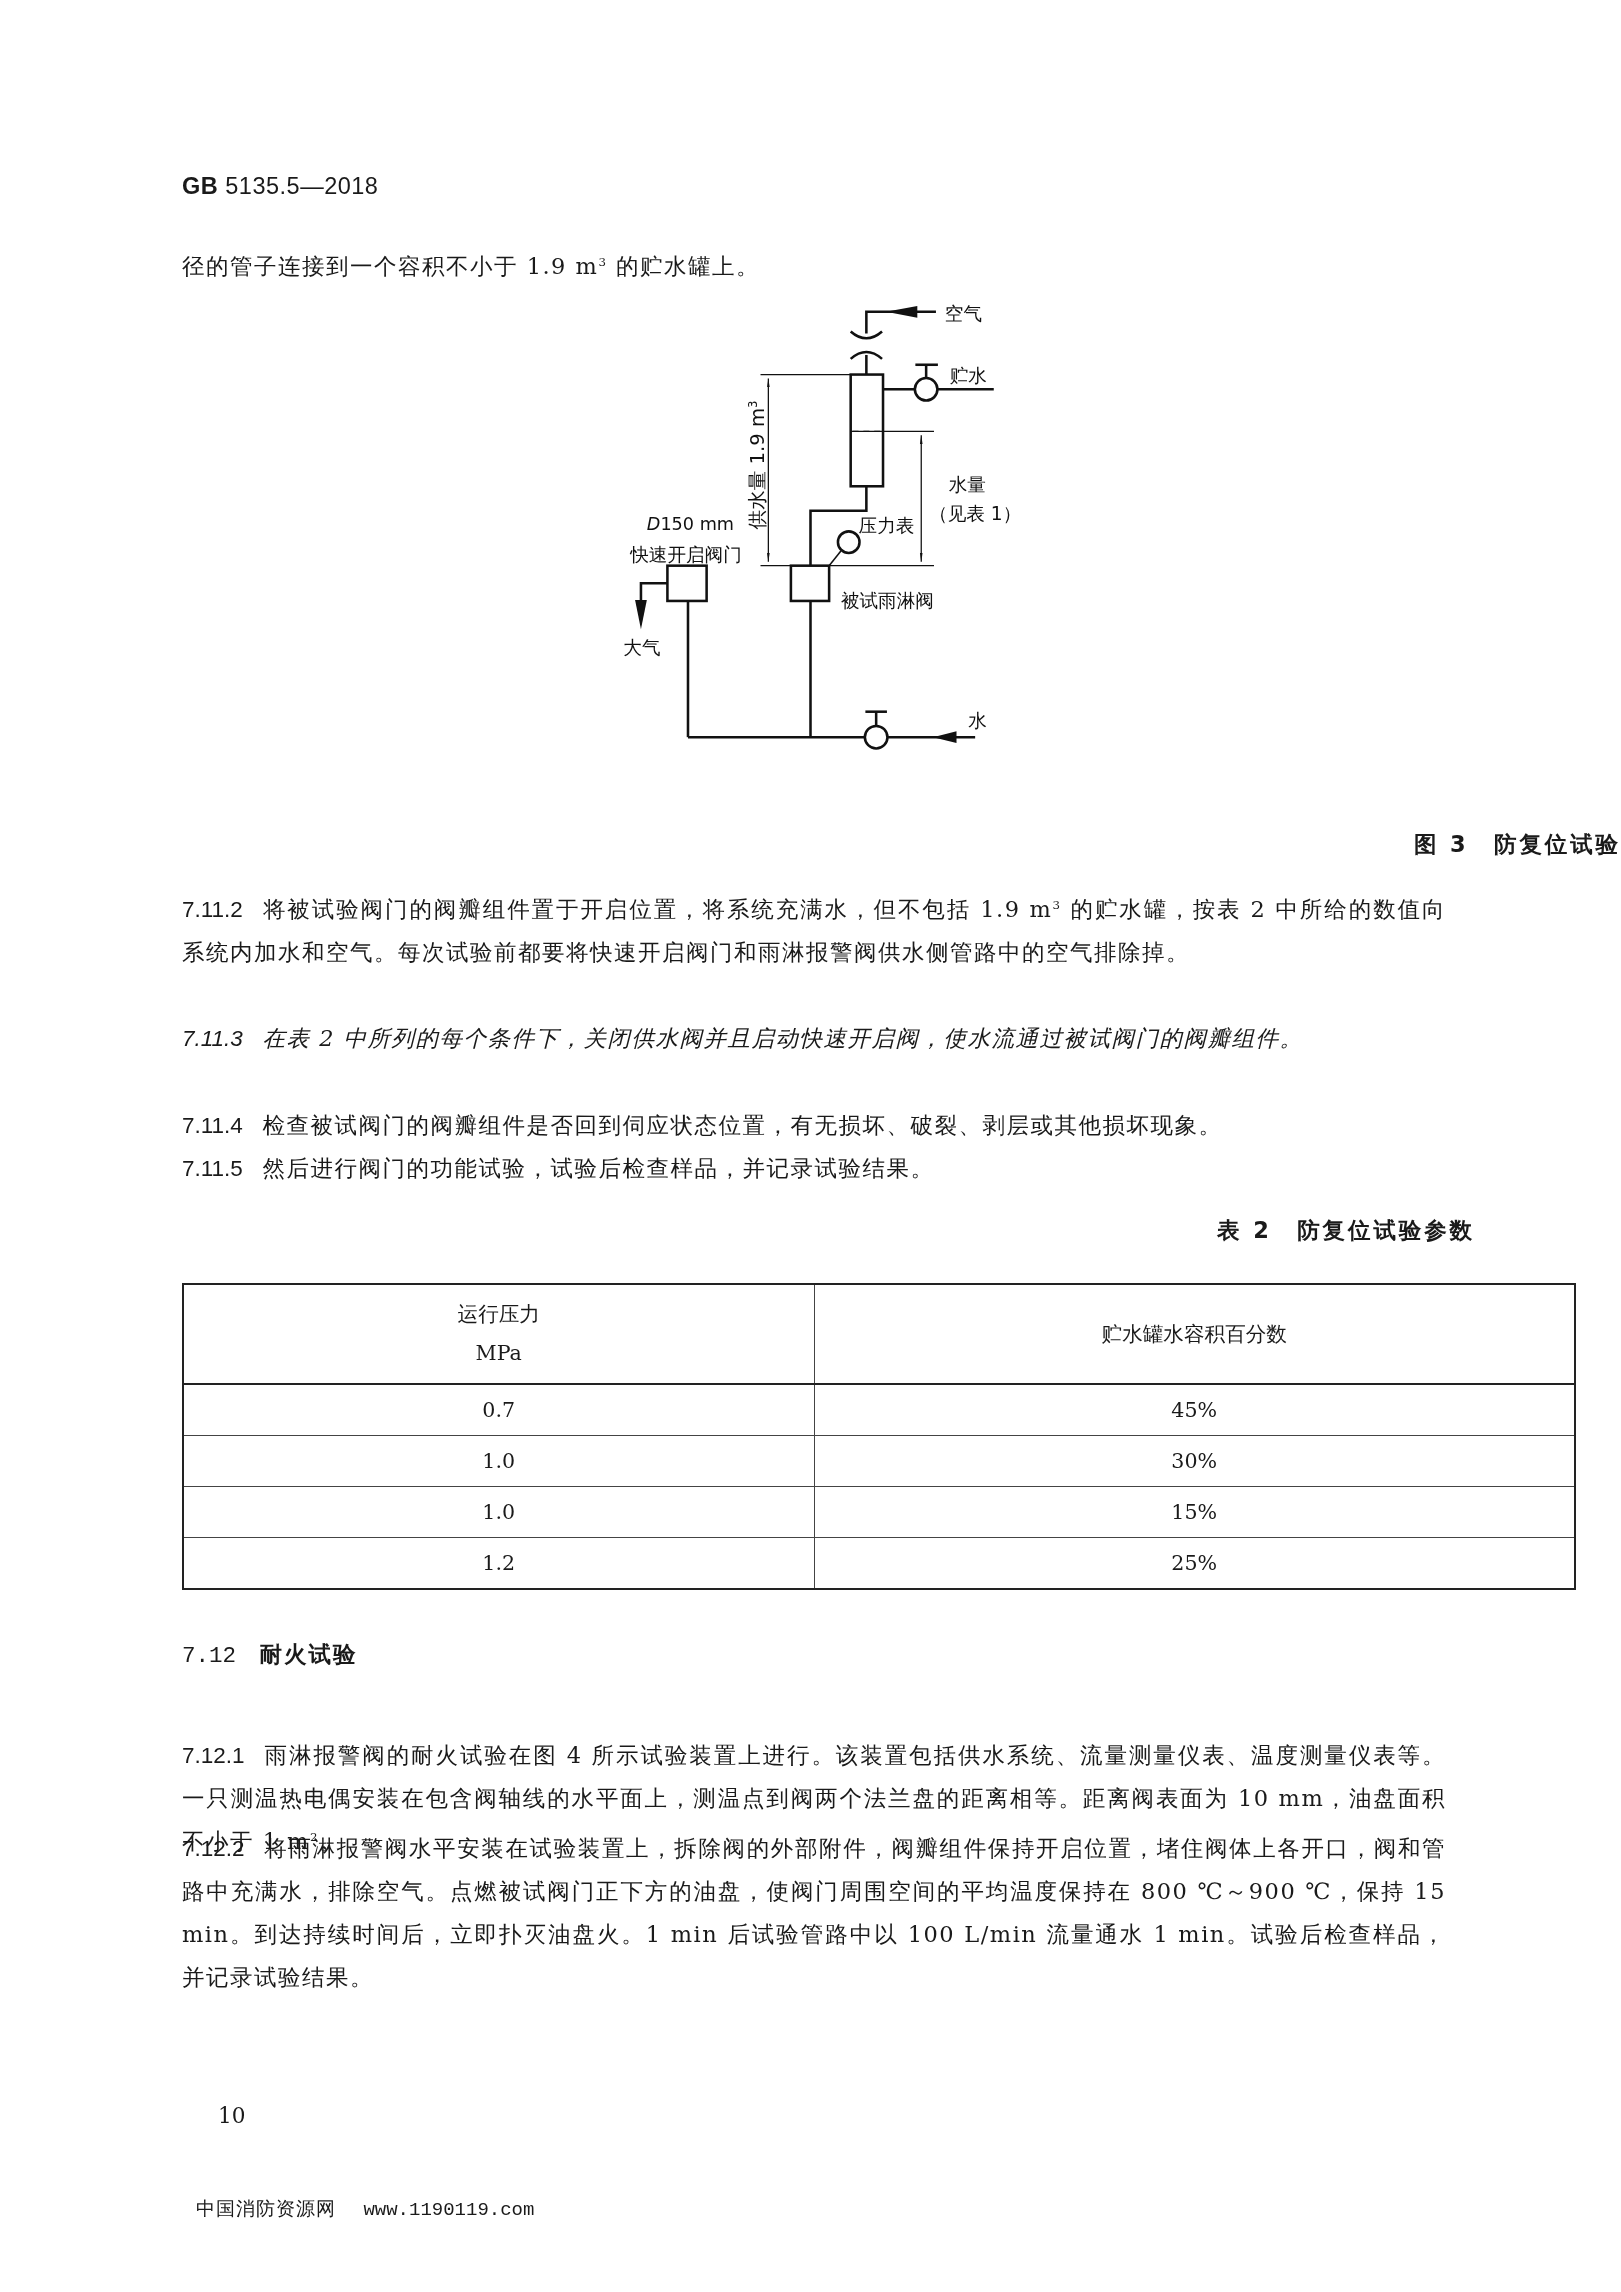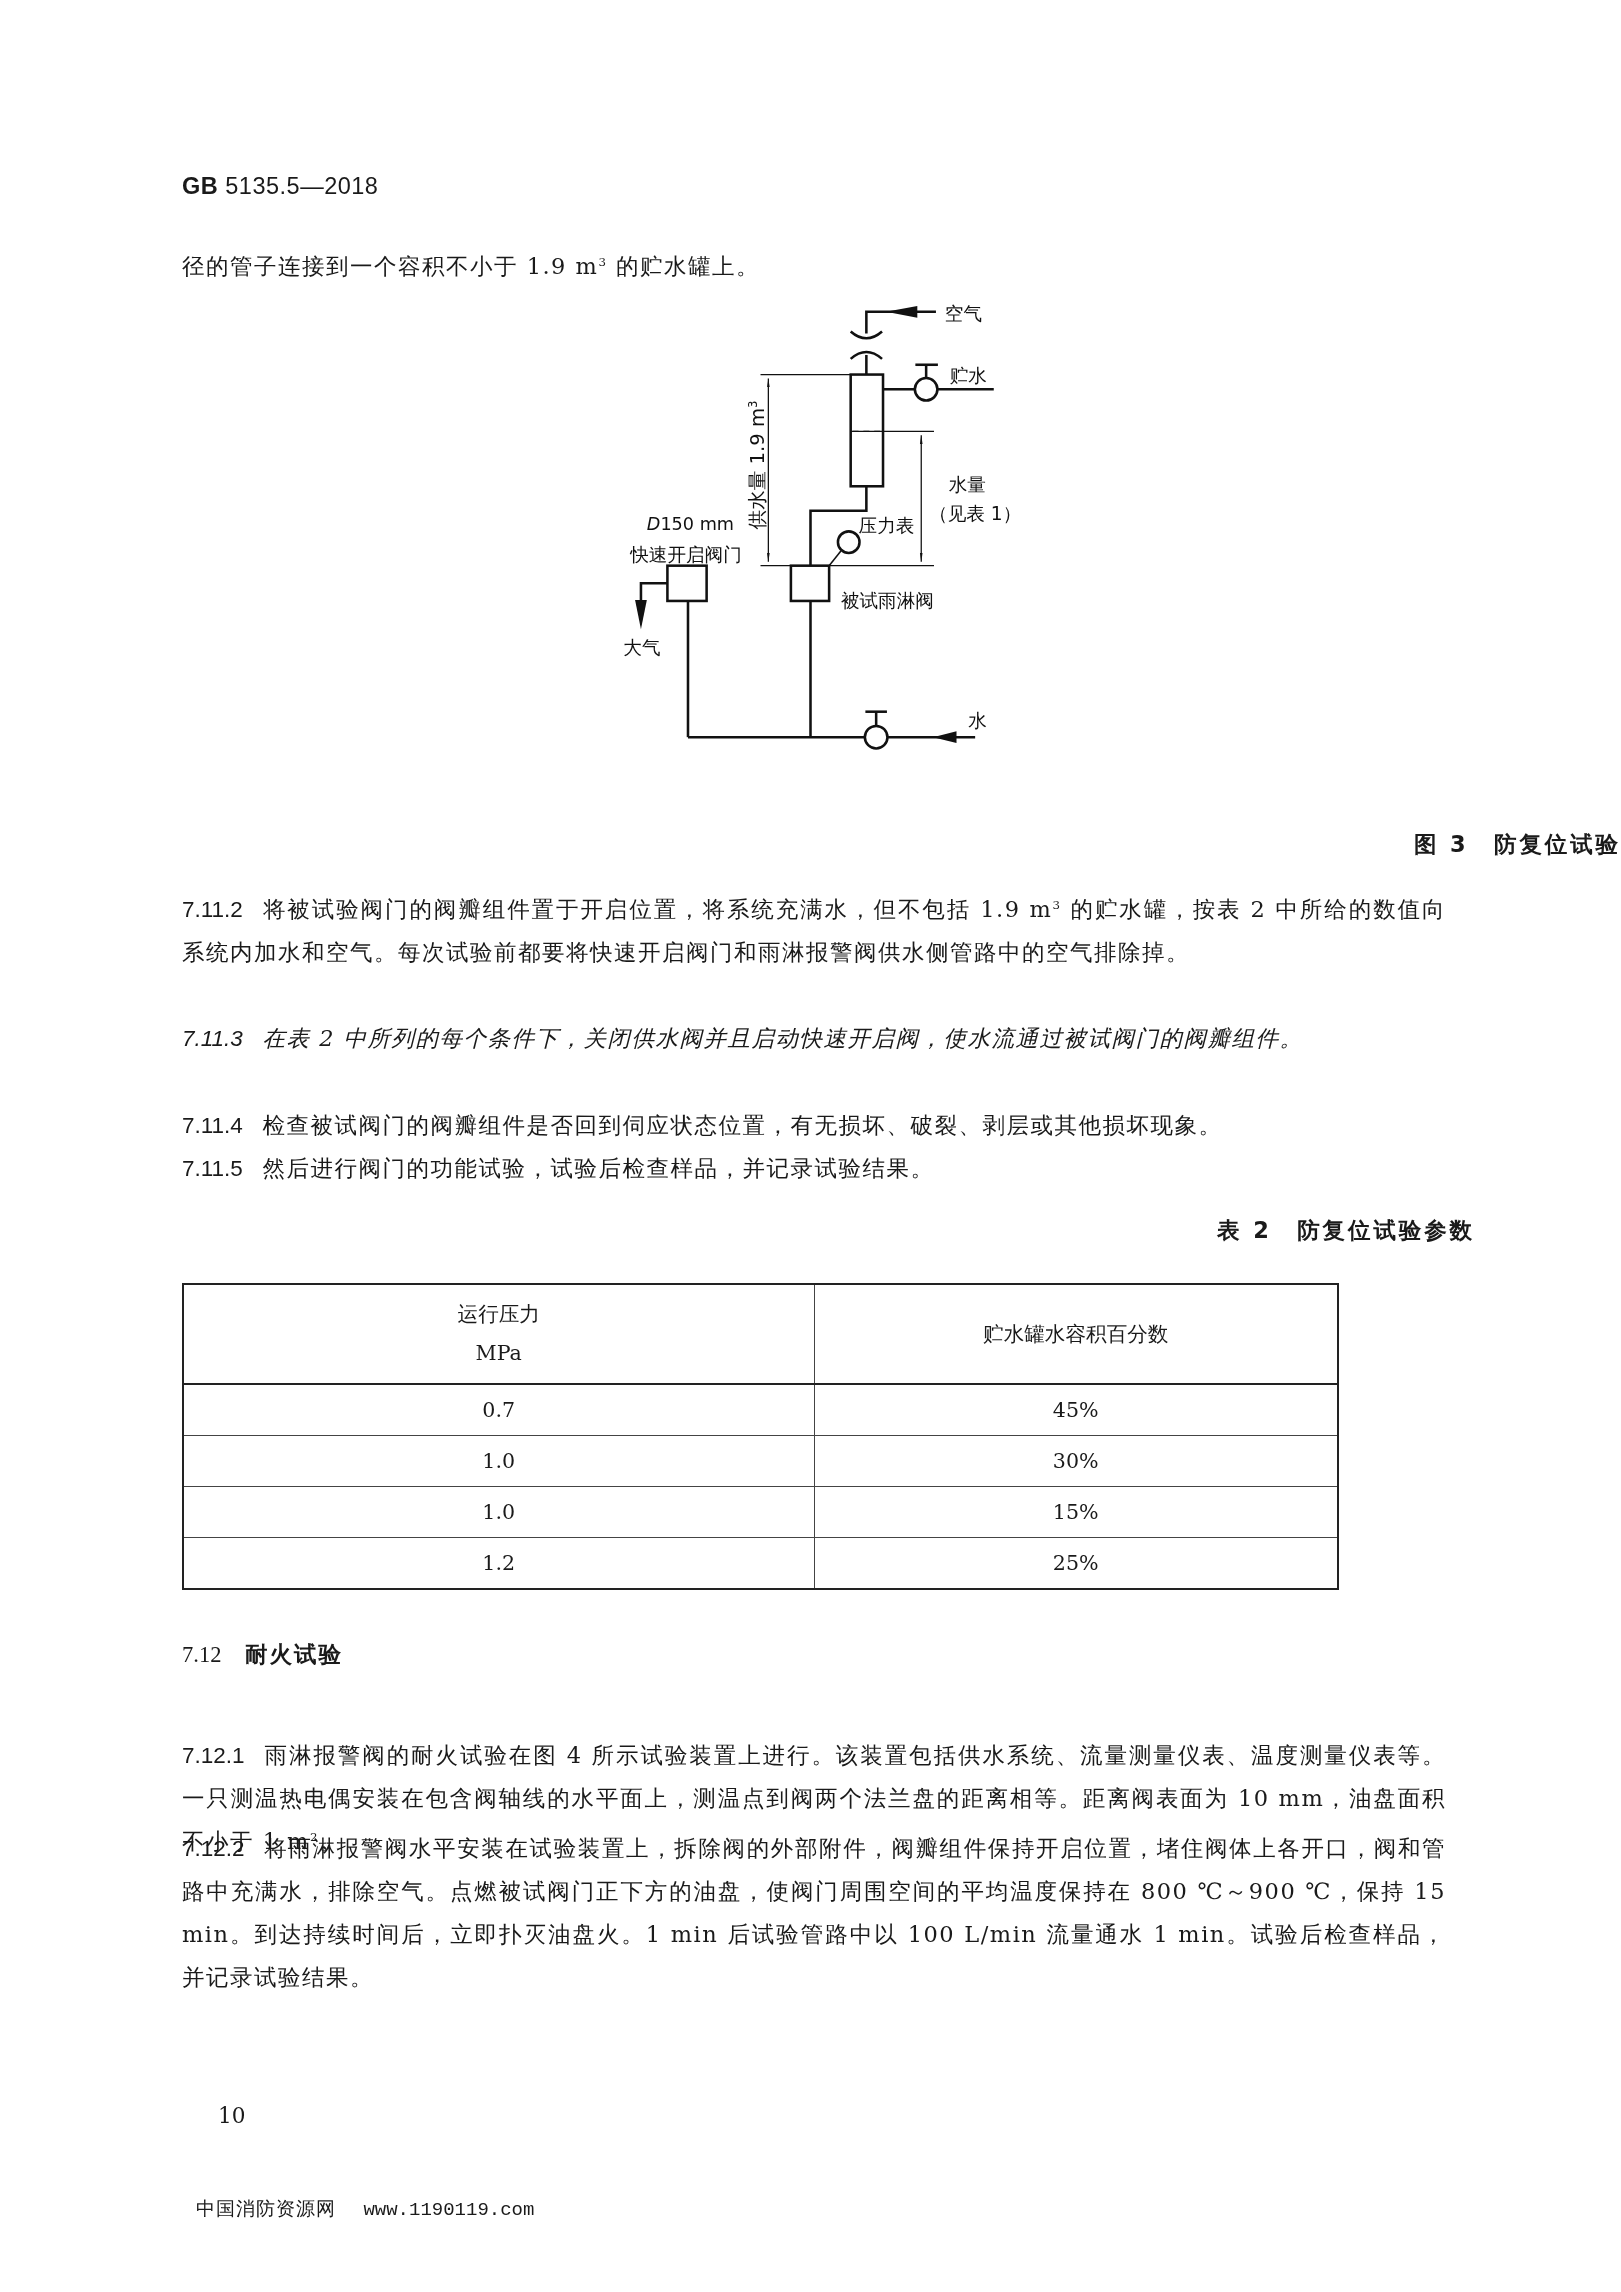--- a/index.html
+++ b/index.html
@@ -10,23 +10,23 @@
   .std-code .num { font-weight: normal; }
   .para { font-size: 22.5px; line-height: 43px; letter-spacing: 1.5px; }
   .p-intro { left: 182px; top: 245px; }
   .clause { left: 182px; width: 1264px; text-align: justify; }
   .clause .no { font-family: "Liberation Sans", "DejaVu Sans", sans-serif; font-weight: normal; margin-right: 19.6px; letter-spacing: 0; }
   .caption { font-family: "DejaVu Sans", "Liberation Sans", sans-serif; font-weight: bold; font-size: 22.5px; letter-spacing: 2.9px; text-align: right; }
   .fig-caption { left: 0; width: 1621px; top: 829px; }
   .tab-caption { left: 0; width: 1475px; top: 1215px; }
   sup { font-size: 11.8px; vertical-align: top; position: relative; top: -3.9px; }
   .section-head { left: 182px; top: 1639px; font-size: 22.5px; font-family: "DejaVu Sans", "Liberation Sans", sans-serif; font-weight: bold; letter-spacing: 2px; }
-  .section-head .no { font-weight: normal; font-family: Liberation Serif, serif; margin-right: 23.5px; letter-spacing: 0; margin-top: 30px; }
+  .section-head .no { font-weight: normal; font-family: Liberation Mono, monospace; margin-right: 23.5px; letter-spacing: 0; margin-top: 30px; }
 
-  table.param { position: absolute; left: 182px; top: 1283px; width: 1157px; border-collapse: collapse;
+  table.param { position: absolute; left: 182px; top: 1283px; width: 1394px; border-collapse: collapse;
                 border: 2px solid #222; font-size: 20.6px; }
   table.param th, table.param td { border: 1px solid #444; text-align: center; font-weight: normal; }
   table.param thead th { height: 96px; line-height: 39px; }
   table.param tbody td { height: 48px; }
   table.param thead tr { border-bottom: 2px solid #222; }
   table.param col.c1 { width: 631px; }
 
   .page-no { left: 218px; top: 2103px; font-size: 21.6px; }
   .footer { left: 196px; top: 2196px; font-size: 19px; font-family: "Liberation Mono", "DejaVu Sans Mono", monospace; }
   .footer .cn { font-family: "DejaVu Serif", serif; margin-right: 27.4px; letter-spacing: 1px; }

